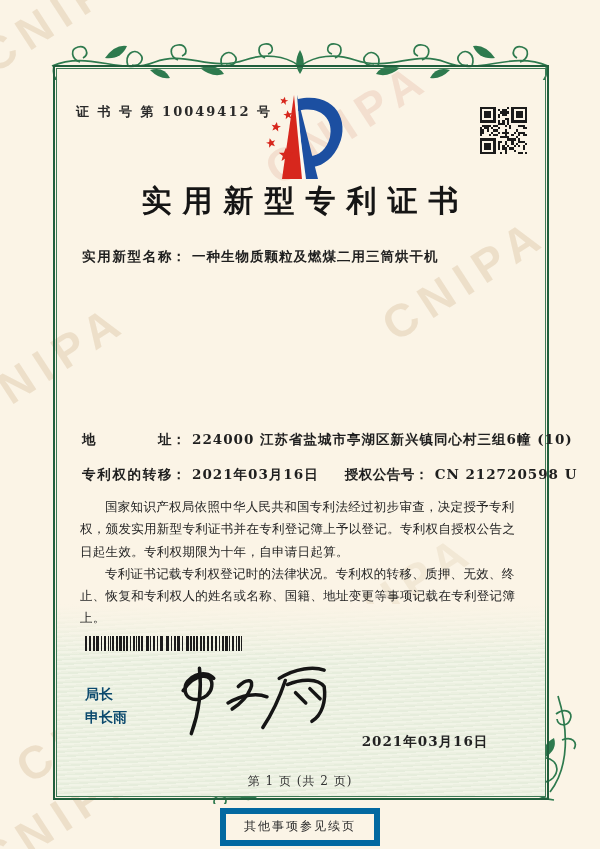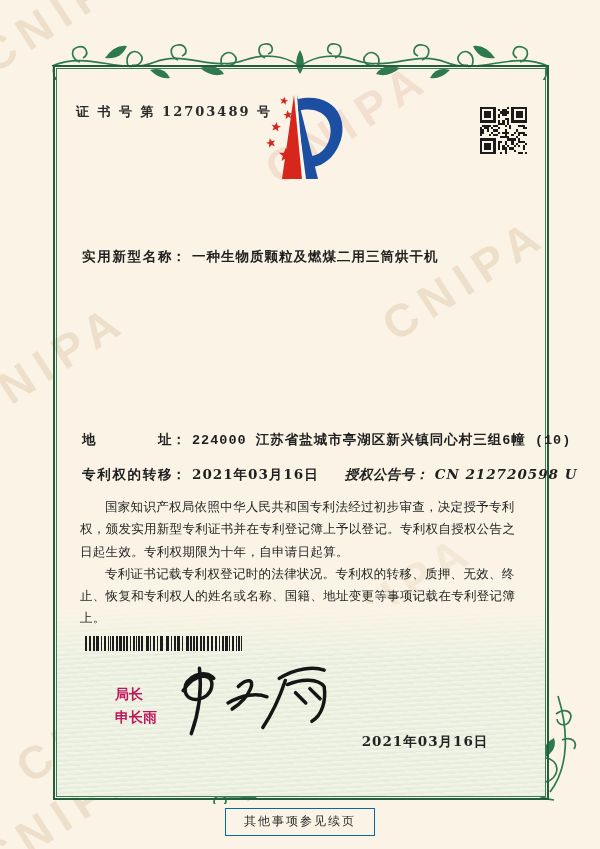--- a/index.html
+++ b/index.html
@@ -30,36 +30,36 @@
   .qr{position:absolute;left:480px;top:107px;width:47px;height:47px;}
   .title{position:absolute;left:0;right:0;top:181px;text-align:center;font-size:30px;
          font-weight:bold;letter-spacing:11px;text-indent:11px;color:#151515;}
   
   .frow{position:absolute;left:82px;width:445px;font-size:13.5px;font-weight:bold;
         color:#1f1f1f;letter-spacing:0.5px;white-space:nowrap;}
   .flabel{display:inline-block;width:90px;text-align:justify;text-align-last:justify;
           vertical-align:top;}
   .fcolon{display:inline-block;margin-right:6px;}
   .fval{letter-spacing:1px;}
-  .grant2{margin-left:26px;font-style:italic;}
+  .grant2{margin-left:26px;}
   
   .paras{position:absolute;left:80px;top:496px;width:443px;font-size:12.5px;
          line-height:1.78;color:#252525;}
   .paras p{margin:0;text-indent:2em;letter-spacing:0.3px;}
   
   .barcode{position:absolute;left:85px;top:636px;width:158px;height:15px;}
   .signer{position:absolute;left:85px;top:683px;font-family:"Liberation Sans",sans-serif;
-          font-weight:bold;font-size:14px;color:#be185d;line-height:1.65;margin-left:30px;}
+          font-weight:bold;font-size:14px;color:#0c4a6e;line-height:1.65;}
   .sig{position:absolute;left:160px;top:660px;width:175px;height:92px;}
   .issue-date{position:absolute;left:340px;top:733px;width:170px;text-align:center;
               font-size:13.5px;font-weight:bold;letter-spacing:1px;}
   .pageinfo{position:absolute;left:0;right:0;top:773px;text-align:center;font-size:12px;
             letter-spacing:1px;color:#333;}
   .contnote{position:absolute;top:808px;left:50%;transform:translateX(-50%);
-            border:1px solid #0369a1;padding:4px 18px 5px;font-size:12px;
+            border:6px solid #0369a1;padding:4px 18px 5px;font-size:12px;
             letter-spacing:2px;color:#2c2c2c;background:#fbf4e6;white-space:nowrap;}
 </style>
 </head>
 <body>
 
 <div class="page">
 
   <span class="wm" style="left:-30px;top:-16px;">CNIPA</span>
   <span class="wm pink" style="left:255px;top:96px;">CNIPA</span>
   <span class="wm" style="left:372px;top:252px;">CNIPA</span>
@@ -101,21 +101,21 @@
     <path d="M64,26 c9,-7 18,-2 14,6 c-3,7 -12,6 -13,-1"></path>
     <path d="M70,52 c10,-4 16,2 12,9"></path>
     <path class="lf" d="M52,70 q-2,-14 10,-20 q4,12 -10,20Z"></path>
   </svg>
 
   <div class="frame">
     <div class="frame-inner"></div>
     <div class="guilloche"></div>
   </div>
 
-  <div class="certno">证 书 号 第 12703489 号</div>
+  <div class="certno">证 书 号 第 10049412 号</div>
 
   <svg class="emblem" viewBox="0 0 120 90">
     <defs>
       <path id="st" d="M0,-5 L1.45,-1.55 L4.76,-1.55 L2.1,0.6 L3,4.05 L0,1.95 L-3,4.05 L-2.1,0.6 L-4.76,-1.55 L-1.45,-1.55 Z" fill="#d7271d"></path>
     </defs>
     <path d="M60,8 C98,0 114,32 99,58 C90,74 74,80 62,74 L62,62 C74,70 88,62 92,46 C96,28 82,14 60,20 Z" fill="#1c4fa1"></path>
     <polygon points="59,4 80,88 66,88" fill="#1c4fa1"></polygon>
     <polygon points="57,4 68,88 63,88" fill="#fdf9ef"></polygon>
     <polygon points="56,4 64,88 44,88" fill="#d7271d"></polygon>
     <use href="#st" transform="translate(48,64) scale(1.5)"></use>
@@ -328,25 +328,26 @@
       <rect x="4" y="20" width="1" height="1" fill="#1b1b1b"></rect>
       <rect x="5" y="20" width="1" height="1" fill="#1b1b1b"></rect>
       <rect x="6" y="20" width="1" height="1" fill="#1b1b1b"></rect>
       <rect x="9" y="20" width="1" height="1" fill="#1b1b1b"></rect>
       <rect x="11" y="20" width="1" height="1" fill="#1b1b1b"></rect>
       <rect x="17" y="20" width="1" height="1" fill="#1b1b1b"></rect>
       <rect x="18" y="20" width="1" height="1" fill="#1b1b1b"></rect>
       <rect x="20" y="20" width="1" height="1" fill="#1b1b1b"></rect>
     </svg>
 
+  <div class="title">实用新型专利证书</div>
 
   <div class="frow" style="top:248px;">
     <span class="flabel">实用新型名称</span><span class="fcolon">：</span><span class="fval">一种生物质颗粒及燃煤二用三筒烘干机</span>
   </div>
-  <div class="frow" style="top:431px;font-family:Liberation Mono, monospace;">
+  <div class="frow" style="top:431px;">
     <span class="flabel">地址</span><span class="fcolon">：</span><span class="fval">224000 江苏省盐城市亭湖区新兴镇同心村三组6幢 (10)</span>
   </div>
   <div class="frow" style="top:466px;">
     <span class="flabel">专利权的转移</span><span class="fcolon">：</span><span class="fval">2021年03月16日</span><span class="grant2"><span>授权公告号</span><span class="fcolon">：</span><span class="fval">CN 212720598 U</span></span>
   </div>
 
   <div class="paras">
     <p>国家知识产权局依照中华人民共和国专利法经过初步审查，决定授予专利权，颁发实用新型专利证书并在专利登记簿上予以登记。专利权自授权公告之日起生效。专利权期限为十年，自申请日起算。</p>
     <p>专利证书记载专利权登记时的法律状况。专利权的转移、质押、无效、终止、恢复和专利权人的姓名或名称、国籍、地址变更等事项记载在专利登记簿上。</p>
   </div>
@@ -413,16 +414,17 @@
       <path d="M116,18 C132,8 150,6 160,10"></path>
       <path d="M122,20 C116,38 108,54 100,66"></path>
       <path d="M124,24 C138,18 154,18 160,26 C162,40 158,54 148,60"></path>
       <path d="M132,32 L142,42"></path>
       <path d="M146,28 L156,38"></path>
     </g>
   </svg>
 
   <div class="issue-date">2021年03月16日</div>
 
+  <div class="pageinfo">第 1 页 (共 2 页)</div>
 
   <div class="contnote">其他事项参见续页</div>
 
 </div>
 
 </body></html>

